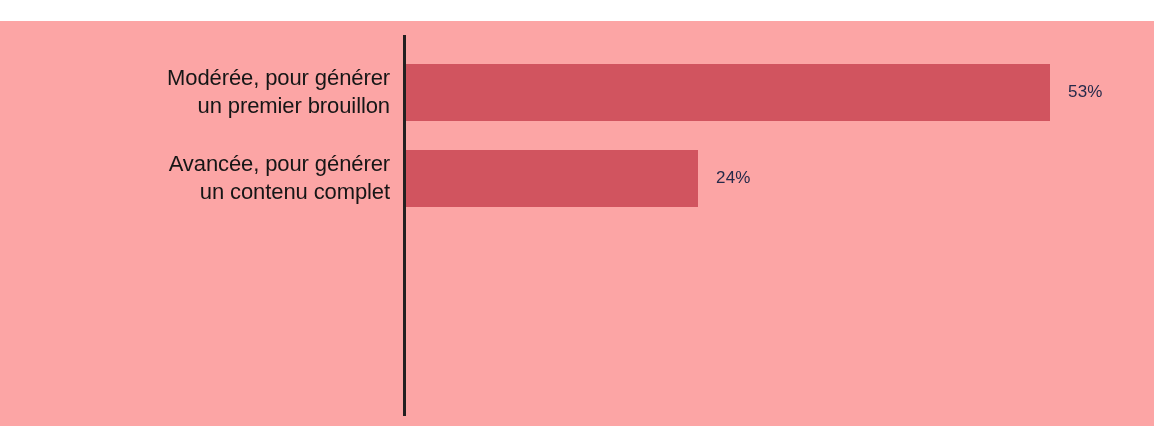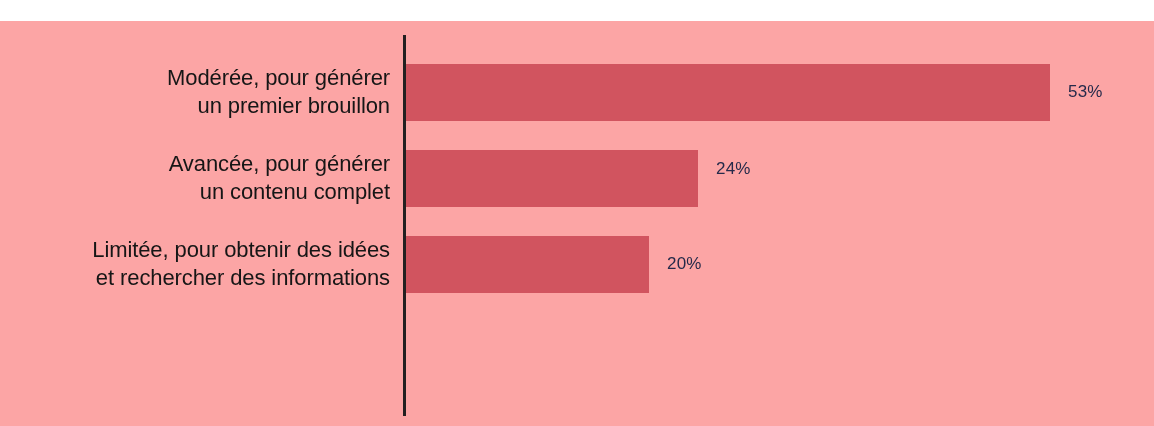--- a/index.html
+++ b/index.html
@@ -91,25 +91,19 @@
       <div class="cat-label" style="top: 29px; color: rgb(22, 22, 22);">Modérée, pour générer
 un premier brouillon</div>
       <div class="bar" style="top: 29px; width: 644px; background: rgb(209, 84, 95);"></div>
       <div class="value-label" style="left: 1068px; top: 47px; color: rgb(37, 42, 74);">53%</div>
     </div>
 
     <div class="bar-row" style="top:100px;">
       <div class="cat-label" style="top: 29px; color: rgb(22, 22, 22);">Avancée, pour générer
 un contenu complet</div>
       <div class="bar" style="top: 29px; width: 292px; background: rgb(209, 84, 95);"></div>
-      <div class="value-label" style="left: 716px; top: 38px; color: rgb(37, 42, 74);">24%</div>
+      <div class="value-label" style="left: 716px; top: 47px; color: rgb(37, 42, 74);">24%</div>
     </div>
 
-    <div class="bar-row" style="top:186px;">
-      <div class="cat-label" style="top: 29px; color: rgb(22, 22, 22);">Limitée, pour obtenir des idées
-et rechercher des informations</div>
-      <div class="bar" style="top: 29px; width: 243px; background: rgb(209, 84, 95);"></div>
-      <div class="value-label" style="left: 667px; top: 47px; color: rgb(37, 42, 74);">20%</div>
-    </div>
 
 
   </div>
 </div>
 
 </body></html>

